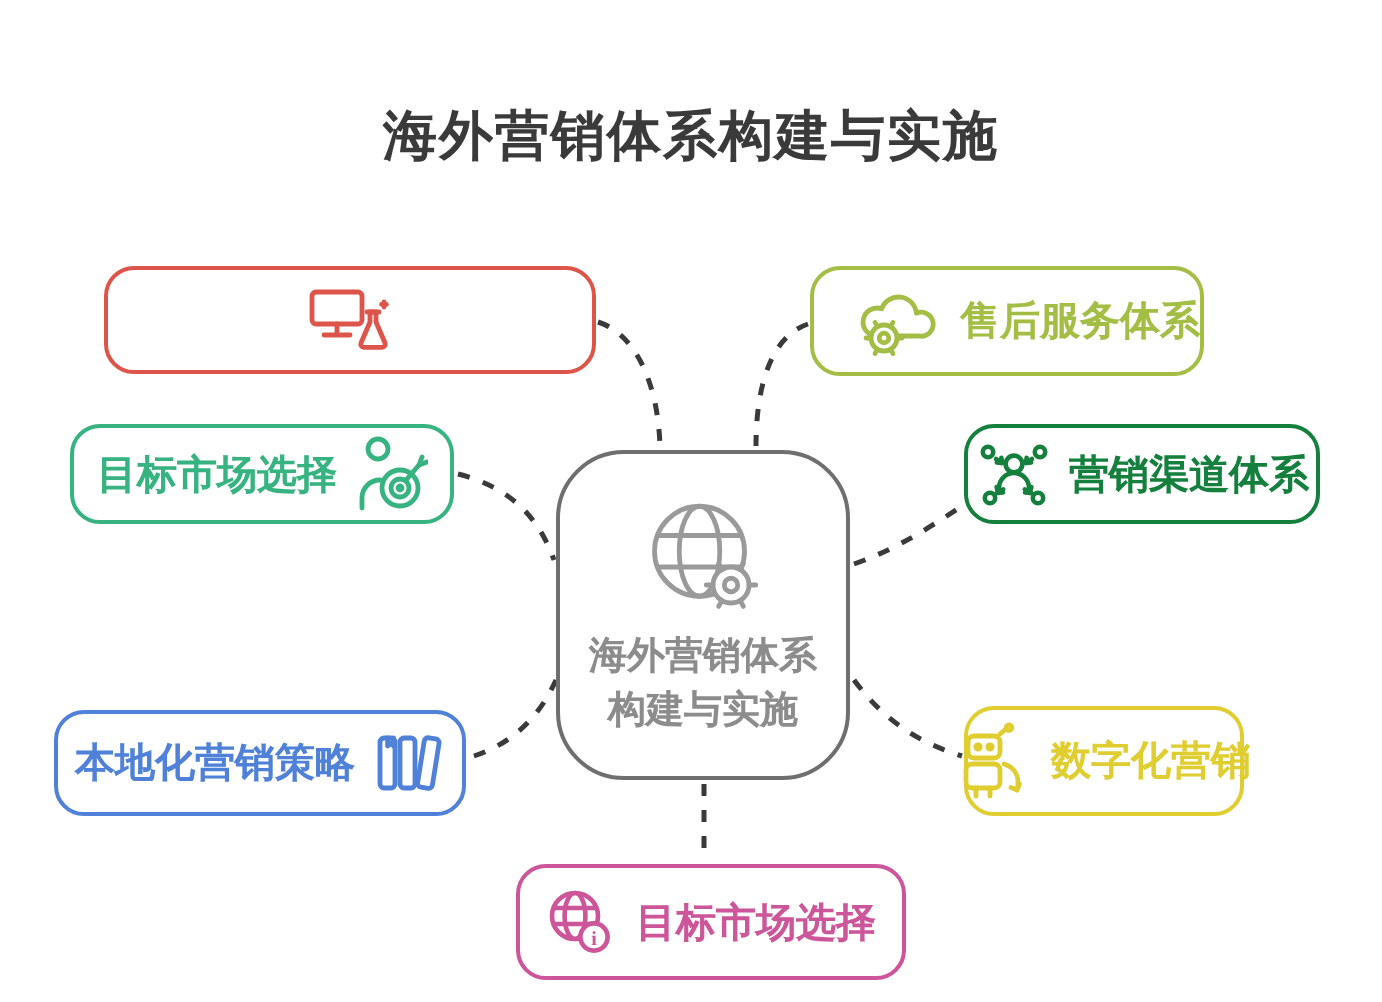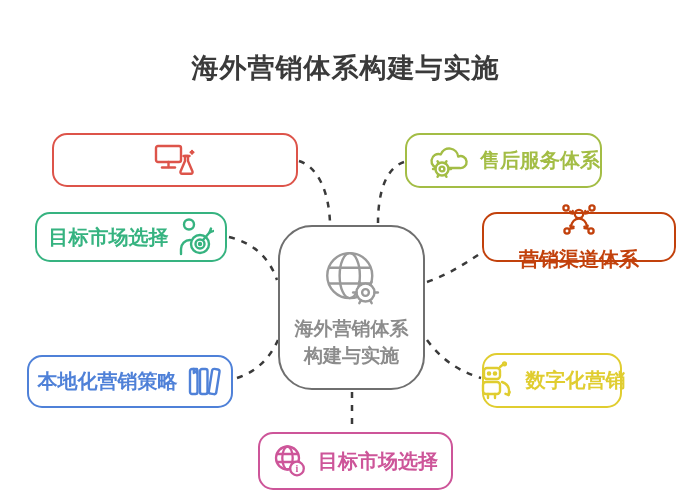--- a/index.html
+++ b/index.html
@@ -113,21 +113,21 @@
       <line x1="24" y1="27" x2="21.6" y2="27"></line>
       <line x1="19.5" y1="34.8" x2="18.3" y2="32.7"></line>
       <line x1="10.5" y1="34.8" x2="11.7" y2="32.7"></line>
       <line x1="6" y1="27" x2="8.4" y2="27"></line>
       <line x1="10.5" y1="19.2" x2="11.7" y2="21.3"></line>
       <line x1="19.5" y1="19.2" x2="18.3" y2="21.3"></line>
     </svg>
     <span class="label">售后服务体系</span>
   </div>
 
-  <div class="node" style="left: 482px; top: 212px; width: 194px; height: 50px; color: #c2410c; flex-direction: column;">
+  <div class="node" style="left: 482px; top: 212px; width: 178px; height: 50px; color: #15803d;">
     <svg class="icon" width="38" height="36" viewBox="0 0 38 36" fill="none" stroke="currentColor" stroke-width="2.3" stroke-linecap="round" stroke-linejoin="round">
       <circle cx="19" cy="13" r="4.2"></circle>
       <path d="M11.5 25 a7.5 7.5 0 0 1 15 0"></path>
       <circle cx="6" cy="7" r="2.6"></circle>
       <circle cx="32" cy="7" r="2.6"></circle>
       <circle cx="7" cy="30" r="2.6"></circle>
       <circle cx="31" cy="30" r="2.6"></circle>
       <path d="M10 10.5 l3 2 M13 12.5 l-2.6 -0.3 M13 12.5 l-0.3 -2.6"></path>
       <path d="M28 10.5 l-3 2 M25 12.5 l2.6 -0.3 M25 12.5 l0.3 -2.6"></path>
       <path d="M11 27.5 l2.6 -1.8 M10.3 24.5 l0.7 3 M13.5 27.2 l-3.2 0.3"></path>

